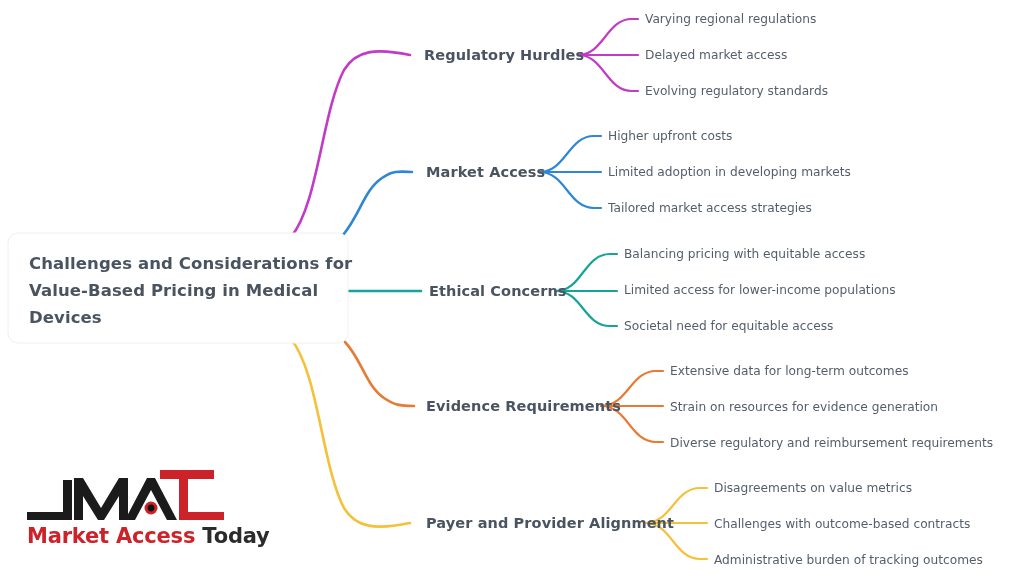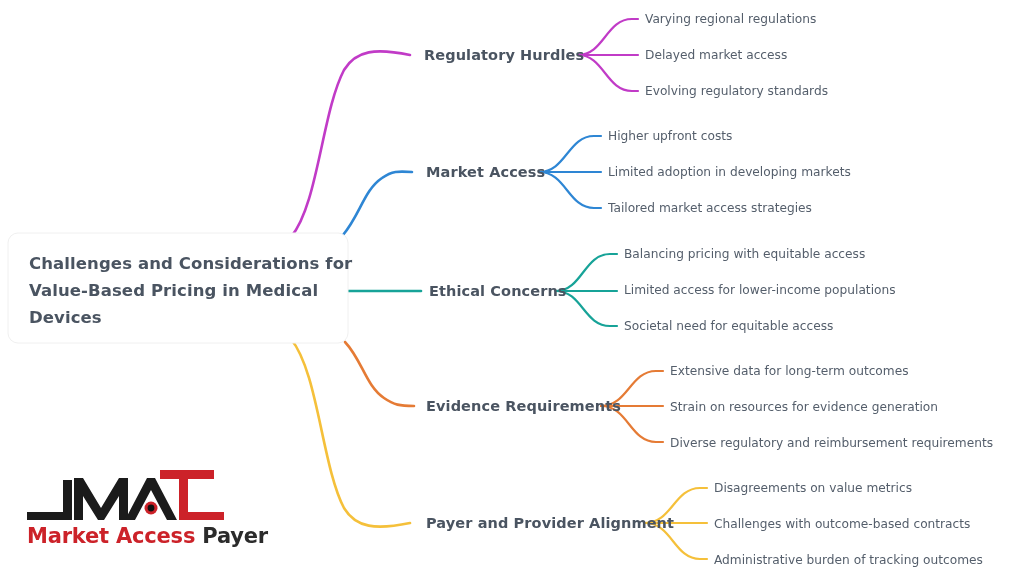--- a/index.html
+++ b/index.html
@@ -179,17 +179,17 @@
       <path fill="#1b1b1b" d="M 98,54 L 120,12 L 128,12 L 150,54 L 140,54 L 124,24 L 108,54 Z"></path>
 
       <circle cx="124" cy="42" r="6.5" fill="#CC2229"></circle>
       <circle cx="124" cy="42" r="3.4" fill="#111111"></circle>
 
       <path fill="#CC2229" d="M 133,4 L 187,4 L 187,13 L 133,13 Z"></path>
 
       <path fill="#CC2229" d="M 152,13 L 161,13 L 161,46 L 197,46 L 197,54 L 152,54 Z"></path>
     </svg>
     <div id="logo-wordmark">
-      <span class="lw-red" style="color: rgb(204, 34, 41);">Market Access</span><span class="lw-dark" style="color: rgb(43, 43, 43);"> Payer</span>
+      <span class="lw-red" style="color: rgb(204, 34, 41);">Market Access</span><span class="lw-dark" style="color: rgb(43, 43, 43);"> Today</span>
     </div>
   </div>
 
 </div>
 
 </body></html>

